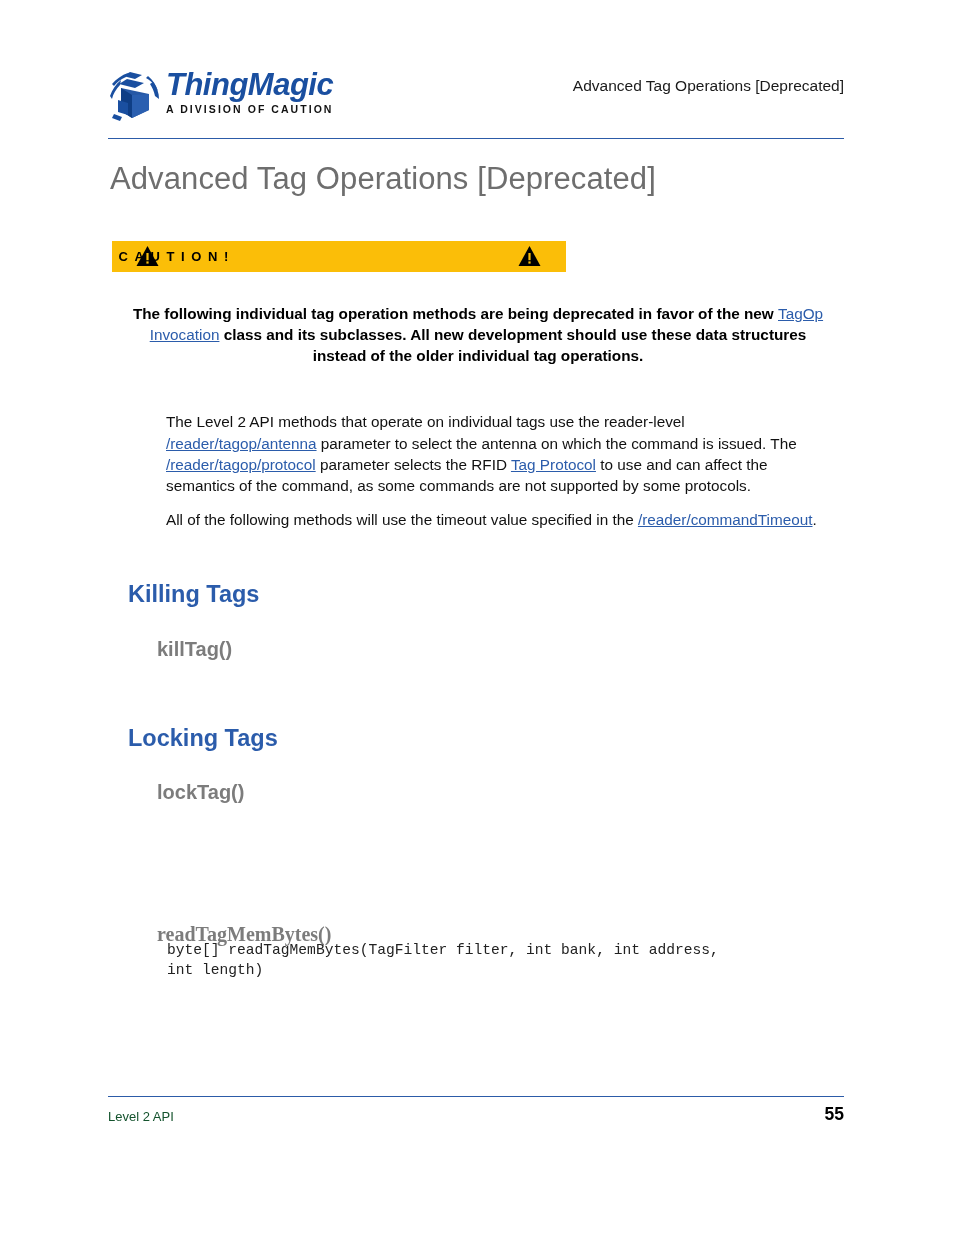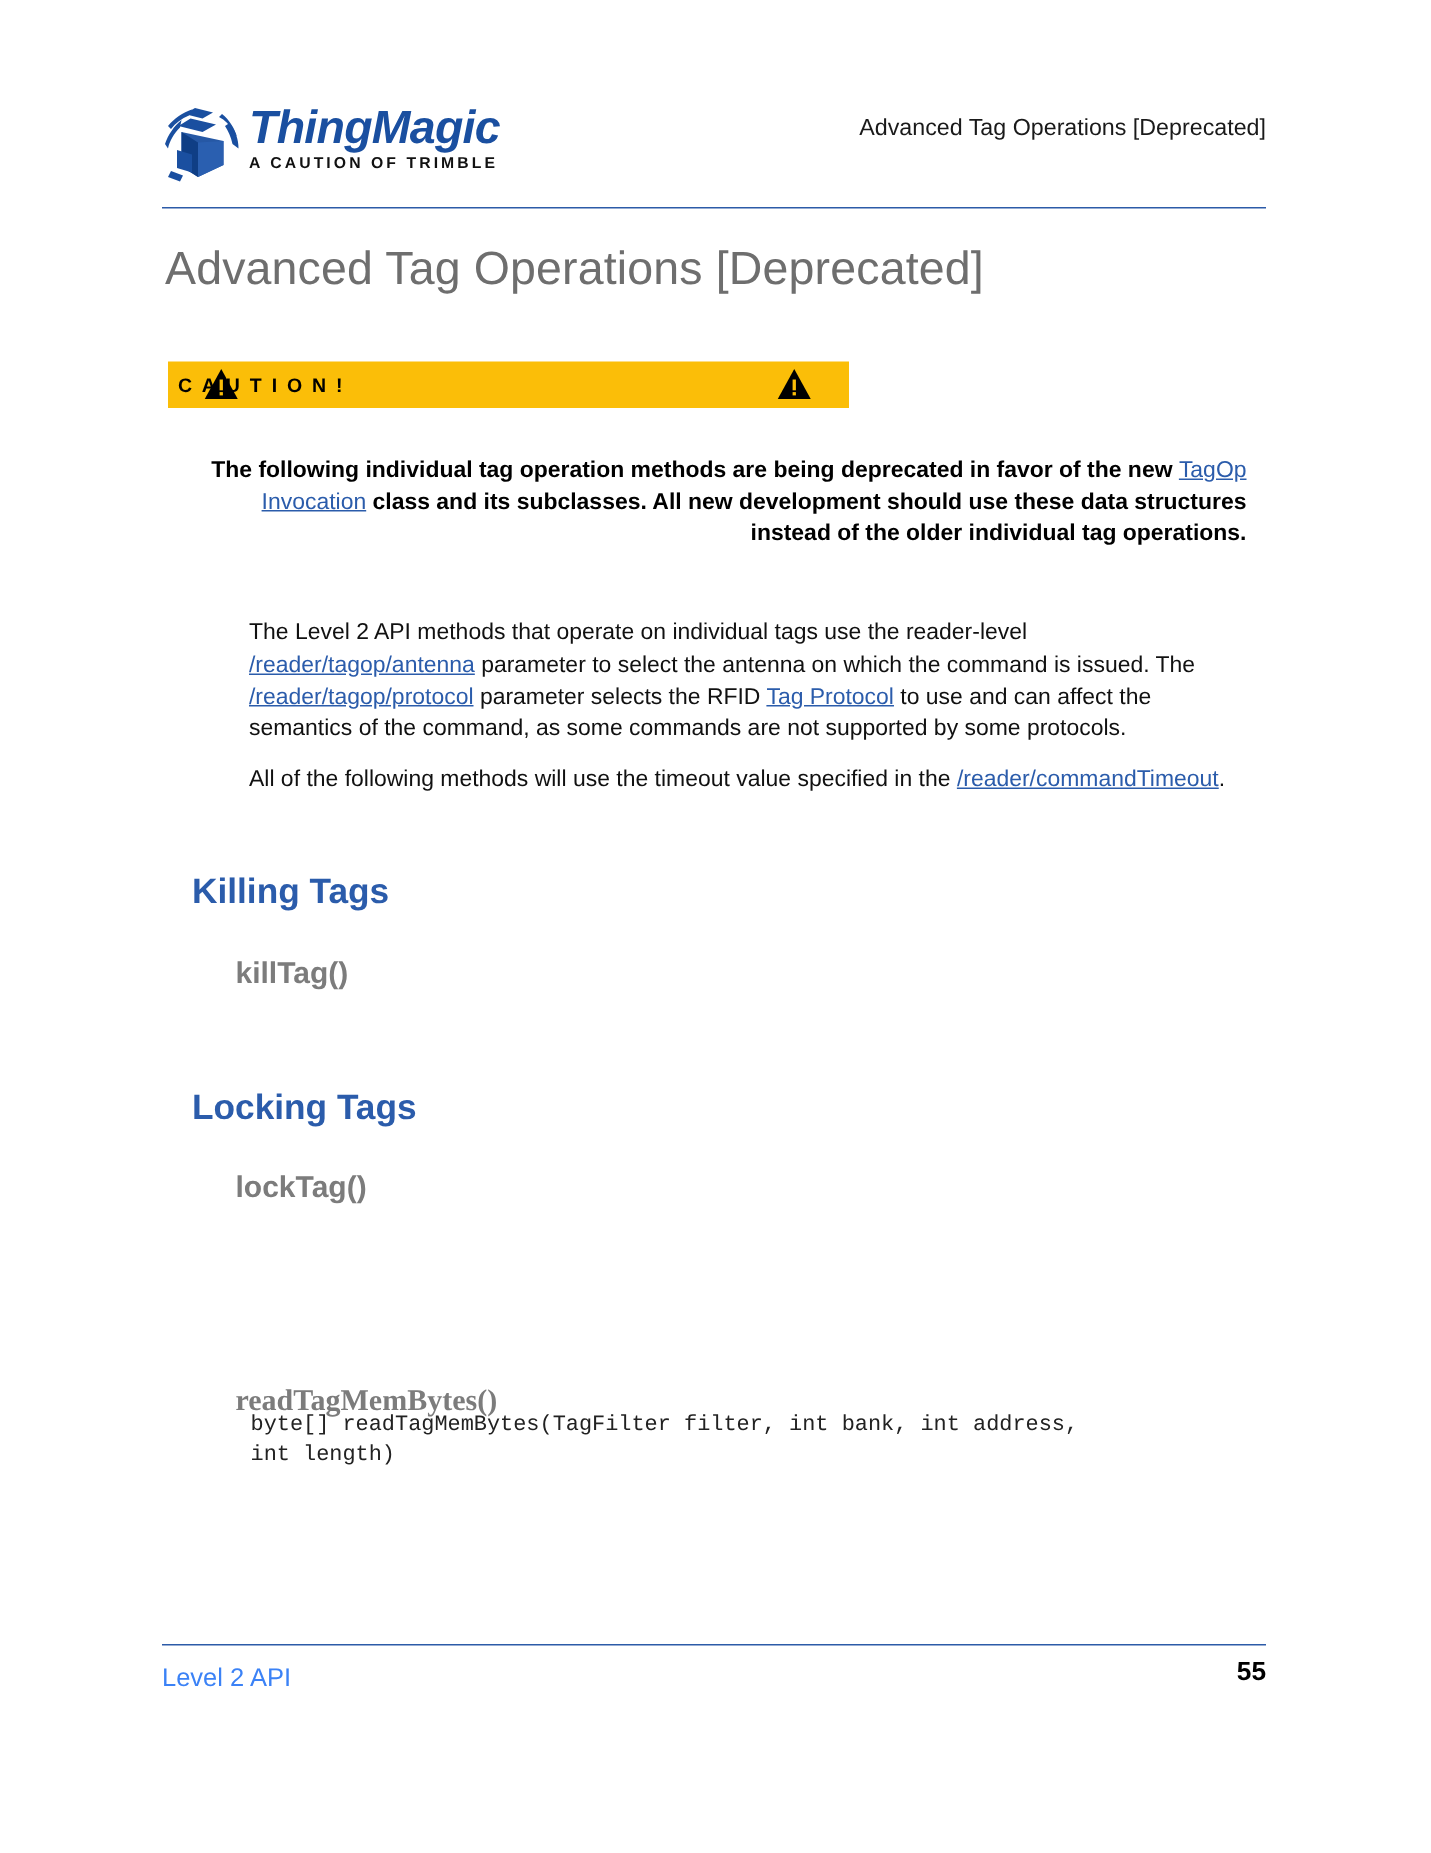--- a/index.html
+++ b/index.html
@@ -139,21 +139,21 @@
   .bold-para {
     position: absolute;
     left: 125px;
     top: 285px;
     width: 706px;
     font-size: 15.3px;
     line-height: 20.7px;
     font-weight: bold;
     color: #000000;
     font-family: "Liberation Sans", sans-serif;
-    text-align: right;
+    text-align: center;
   }
   .bold-para a { font-weight: normal; }
 
   .body-para {
     position: absolute;
     left: 166px;
     width: 663px;
     font-size: 15.3px;
     line-height: 21.2px;
     color: #111111;
@@ -214,22 +214,22 @@
     left: 108px;
     top: 1092px;
     width: 736px;
     height: 1px;
     background: #2C5BA8;
   }
   .footer-left {
     position: absolute;
     left: 108px;
     top: 1105px;
-    font-size: 17px;
-    color: #3b82f6;
+    font-size: 13px;
+    color: #14532d;
     font-family: "Liberation Sans", sans-serif;
   }
   .footer-right {
     position: absolute;
     right: 110px;
     top: 1100px;
     font-size: 17.5px;
     font-weight: bold;
     color: #000000;
     font-family: "Liberation Sans", sans-serif;
@@ -255,21 +255,21 @@
             <path d="M4,14 C8,9 14,5 20,3 L18,7 C13,9 9,12 6,16 Z"></path>
             <path d="M2,26 C4,20 8,14 13,10 L12,15 C8,19 5,24 4,29 Z"></path>
             <path d="M45,12 C49,17 51,23 51,29 L47,26 C46,21 44,17 42,14 Z"></path>
             <path d="M40,6 C45,10 48,15 50,21 L47,17 C45,13 42,10 38,8 Z"></path>
             <path d="M6,44 L14,47 L12,51 L4,48 Z"></path>
           </g>
         </svg>
       </div>
       <div class="logo-text-wrap">
         <div class="logo-word">ThingMagic</div>
-        <div class="logo-sub">A CAUTION OF TRIMBLE</div>
+        <div class="logo-sub">A DIVISION OF CAUTION</div>
       </div>
     </div>
 
     <div class="header-title">Advanced Tag Operations [Deprecated]</div>
   </div>
   <div class="header-rule"></div>
 
   <div class="page-title">Advanced Tag Operations [Deprecated]</div>
 
   <div class="caution-bar">

